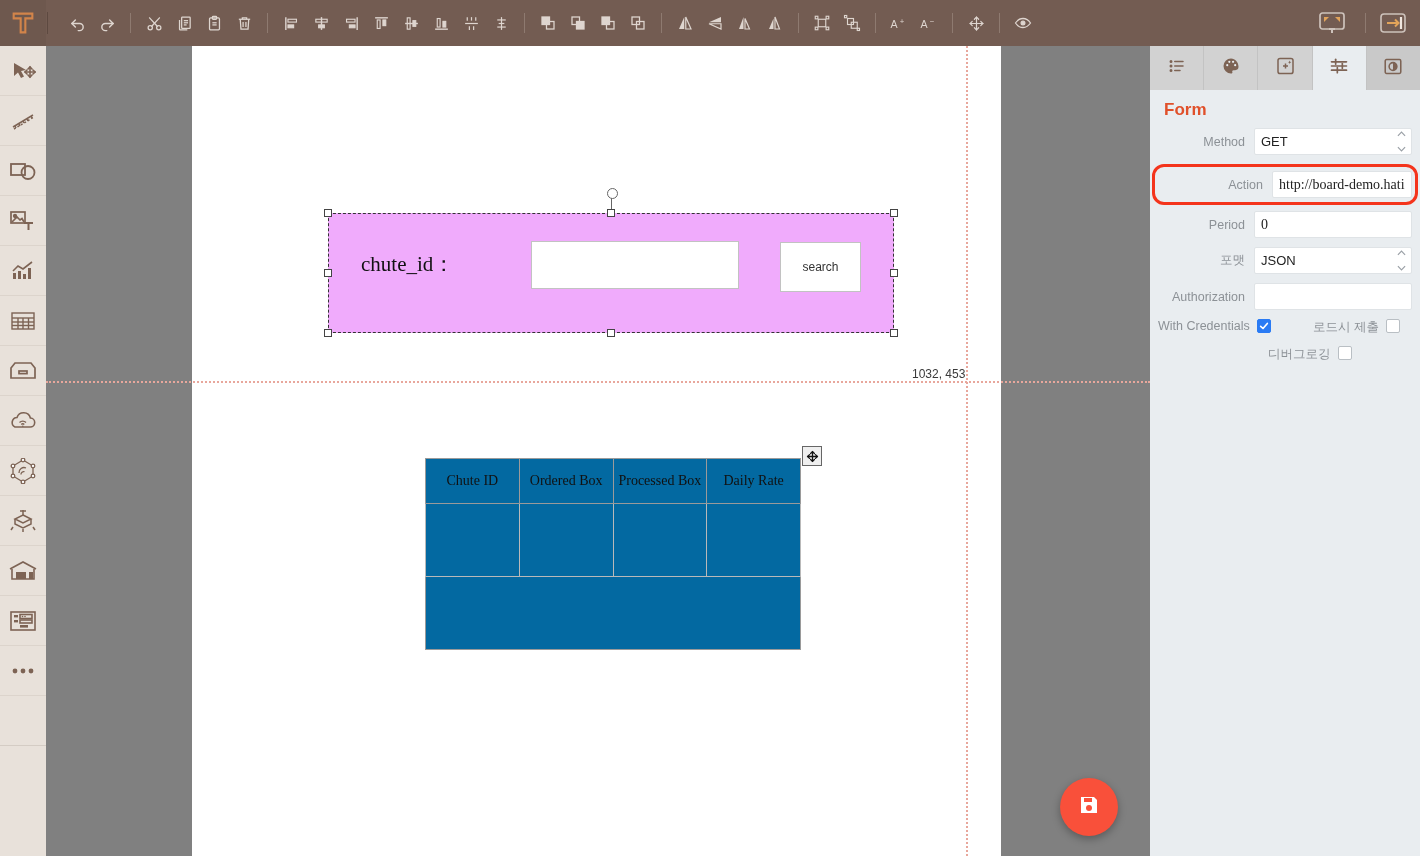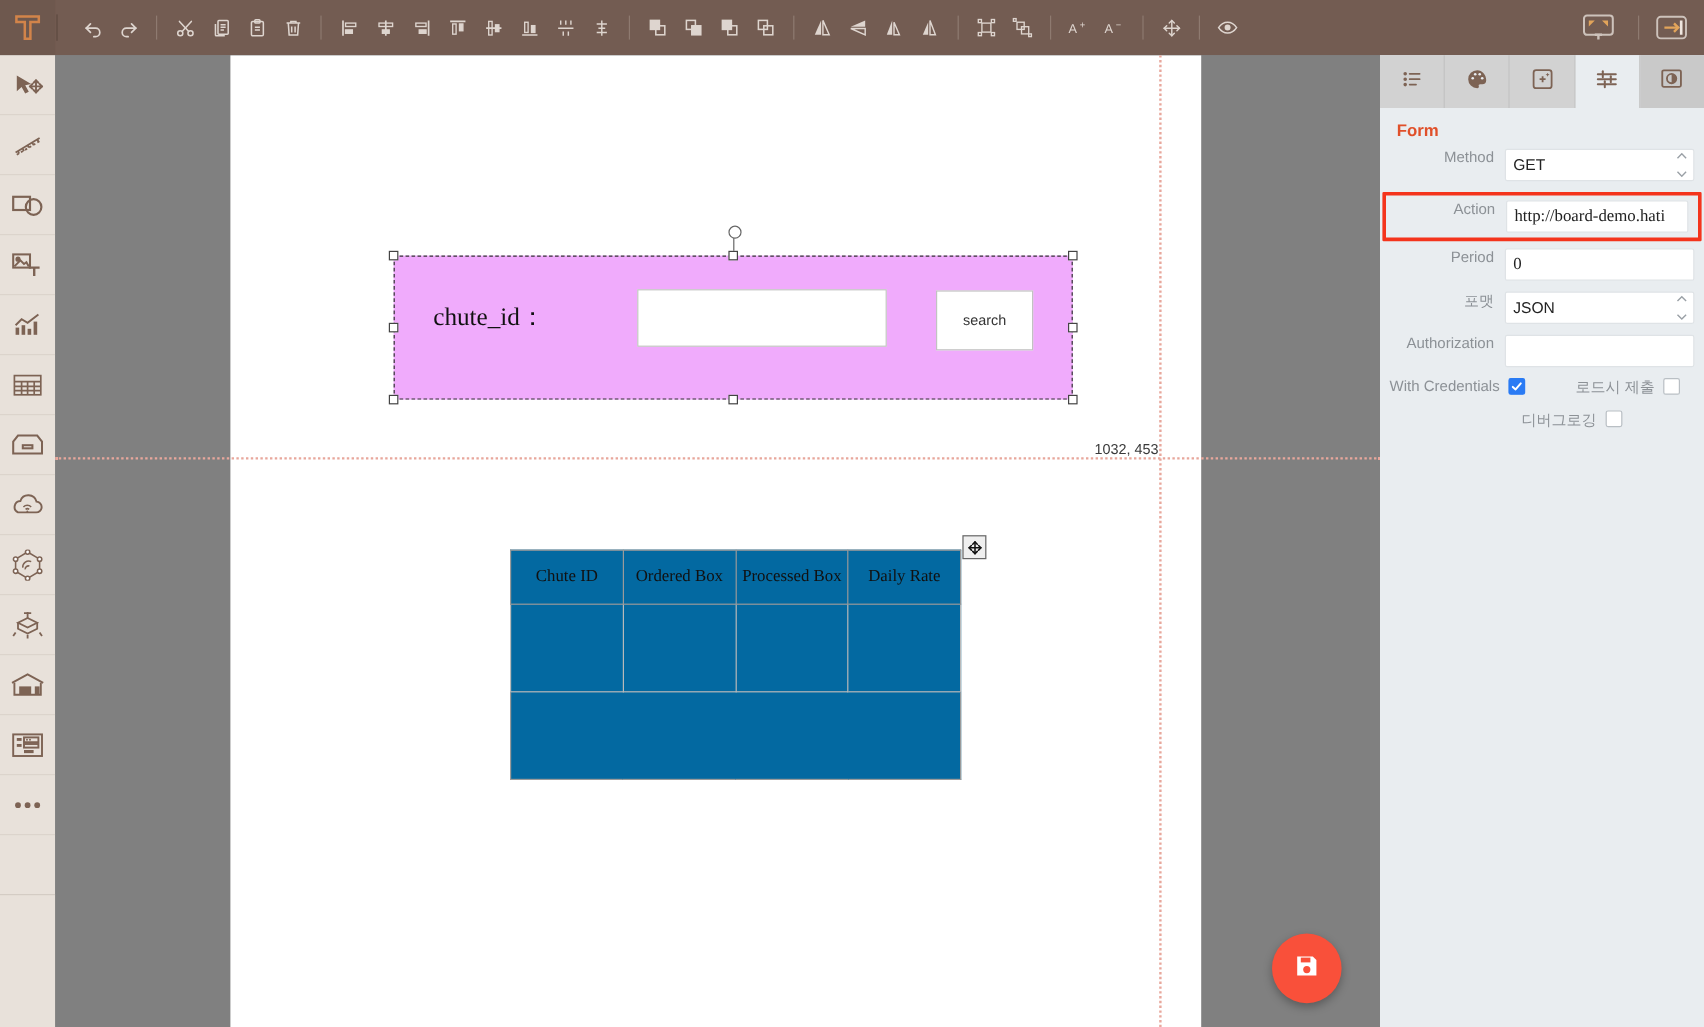--- a/index.html
+++ b/index.html
@@ -225,25 +225,25 @@
     display: flex; align-items: center; justify-content: center;
     cursor: pointer;
     border-right: 1px solid #c3c3c3;
     box-sizing: border-box;
   }
   .rtab.active { background: #e9edf0; }
   .rtab.dim { background: #c9c9c9; }
   .rtab:last-child { border-right: none; }
   .rtitle {
     color: #e0502a;
-    font-size: 14px; font-weight: bold;
+    font-size: 17px; font-weight: bold;
     padding: 10px 0 8px 14px;
   }
   .frow {
-    display: flex; align-items: flex-start;
+    display: flex; align-items: center;
     margin: 0 0 9px 0;
     padding-right: 8px;
   }
   .flabel {
     width: 95px;
     text-align: right;
     font-size: 12.5px;
     color: #8c9196;
     padding-right: 9px;
     flex: none;
@@ -282,22 +282,22 @@
     position: relative;
   }
   .spin {
     position: absolute; right: 5px; top: 3px;
     width: 11px; height: 21px;
     display: flex; flex-direction: column; align-items: center; justify-content: space-between;
     cursor: pointer;
   }
   .frow.highlight {
     border: 3px solid #f4341c;
-    border-radius: 1px;
-    padding: 4px 8px 4px 0;
+    border-radius: 12px;
+    padding: 4px 8px 4px 17px;
     margin: 0 2px 6px 2px;
   }
   .frow.highlight .flabel { width: 91px; }
   .chk-row {
     display: flex; align-items: flex-start;
     padding-right: 20px;
     margin-bottom: 10px;
   }
   .chk-label {
     font-size: 12.5px; color: #8c9196;

